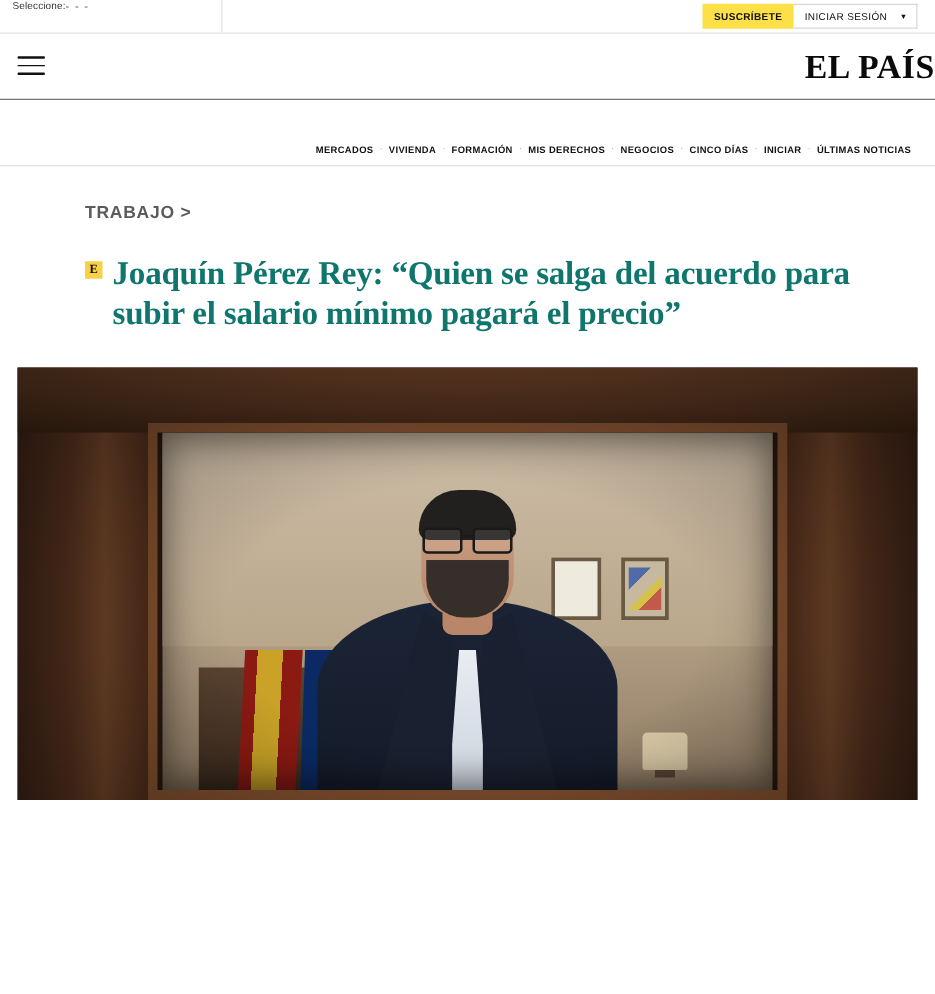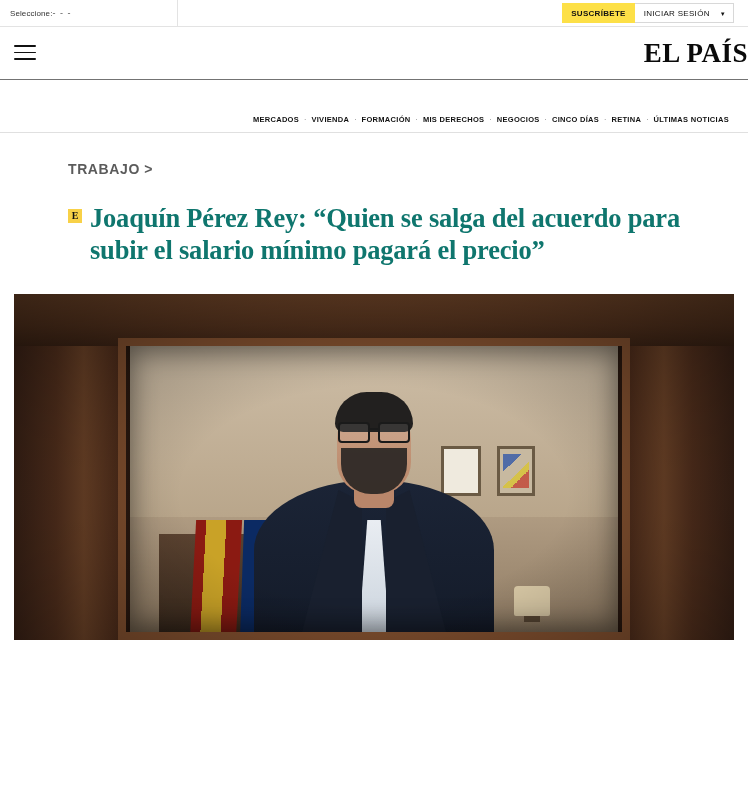--- a/index.html
+++ b/index.html
@@ -18,21 +18,21 @@
   
   .topbar {
     height: 26px;
     display: flex;
     align-items: center;
     border-bottom: 1px solid #e3e3e3;
     position: relative;
   }
   .select-wrap {
     display: flex;
-    align-items: center;
+    align-items: flex-start;
     gap: 0;
     padding-left: 10px;
     height: 26px;
     border-right: 1px solid #e3e3e3;
     box-sizing: border-box;
     width: 178px;
   }
   .select-label {
     font-size: 8px;
     color: #333;
@@ -428,21 +428,21 @@
     <a href="#">VIVIENDA</a>
     <span class="nav-dot">·</span>
     <a href="#">FORMACIÓN</a>
     <span class="nav-dot">·</span>
     <a href="#">MIS DERECHOS</a>
     <span class="nav-dot">·</span>
     <a href="#">NEGOCIOS</a>
     <span class="nav-dot">·</span>
     <a href="#">CINCO DÍAS</a>
     <span class="nav-dot">·</span>
-    <a href="#">RETINA</a>
+    <a href="#">INICIAR</a>
     <span class="nav-dot">·</span>
     <a href="#">ÚLTIMAS NOTICIAS</a>
   </div>
 </div>
 <div class="section-rule"></div>
 
 <div class="article">
   <div class="kicker">TRABAJO &gt;</div>
   <div class="headline-row">
     <div class="badge-e">E</div>

